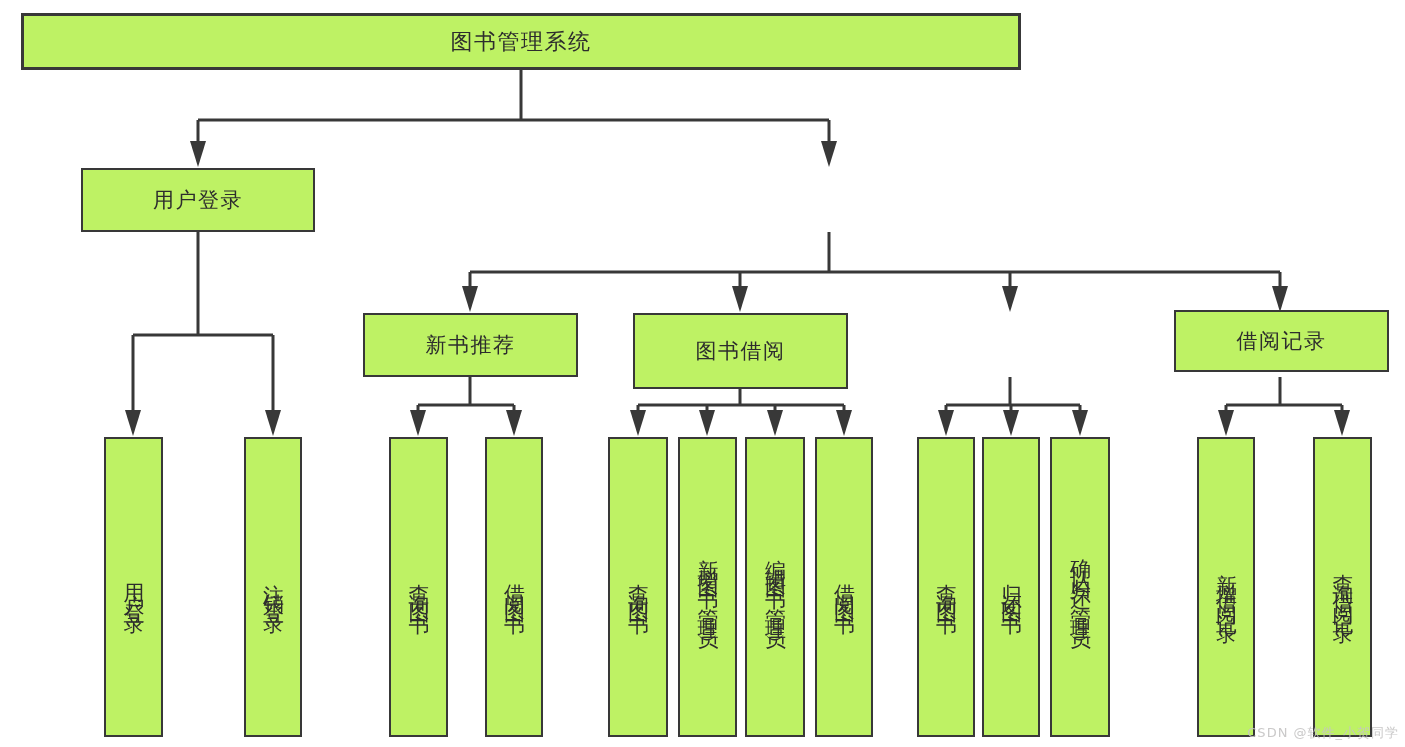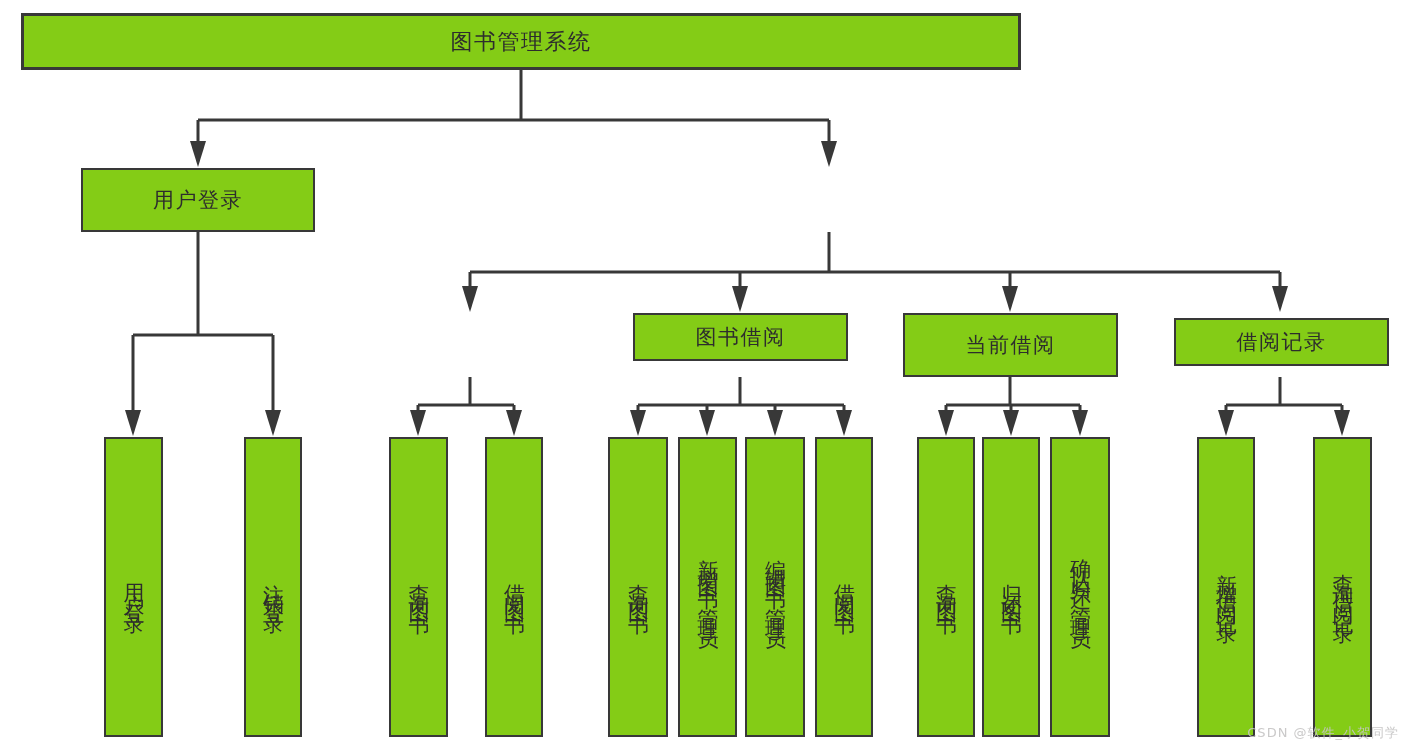--- a/index.html
+++ b/index.html
@@ -25,21 +25,21 @@
     stroke: #383838;
     stroke-width: 3;
     fill: none;
   }
   .connectors polygon {
     fill: #383838;
     stroke: none;
   }
   .box {
     position: absolute;
-    background: #84cc16;
+    background: #bef264;
     border: 2.5px solid #383838;
     display: flex;
     align-items: center;
     justify-content: center;
     color: #2d2d2d;
     z-index: 2;
     box-sizing: border-box;
     text-align: right;
   }
   .hlabel {
@@ -111,27 +111,27 @@
   </svg>
 
   <div class="box root" style="left:21px;top:13px;width:1000px;height:57px;border-width:3px">
     <span class="hlabel">图书管理系统</span>
   </div>
 
   <div class="box" style="left:81px;top:168px;width:234px;height:64px">
     <span class="hlabel">用户登录</span>
   </div>
 
-  <div class="box" style="left:633px;top:313px;width:215px;height:48px">
+  <div class="box" style="left:363px;top:313px;width:215px;height:64px">
+    <span class="hlabel">新书推荐</span>
+  </div>
+  <div class="box" style="left:633px;top:313px;width:215px;height:76px">
     <span class="hlabel">图书借阅</span>
   </div>
-  <div class="box" style="left:903px;top:313px;width:215px;height:64px">
-    <span class="hlabel">当前借阅</span>
-  </div>
-  <div class="box" style="left:1174px;top:318px;width:215px;height:48px">
+  <div class="box" style="left:1174px;top:310px;width:215px;height:62px">
     <span class="hlabel">借阅记录</span>
   </div>
 
   <div class="box vbox" style="left:104px;top:437px;width:59px;height:300px">
     <span>用户登录</span>
   </div>
   <div class="box vbox" style="left:244px;top:437px;width:58px;height:300px">
     <span>注销登录</span>
   </div>
 

